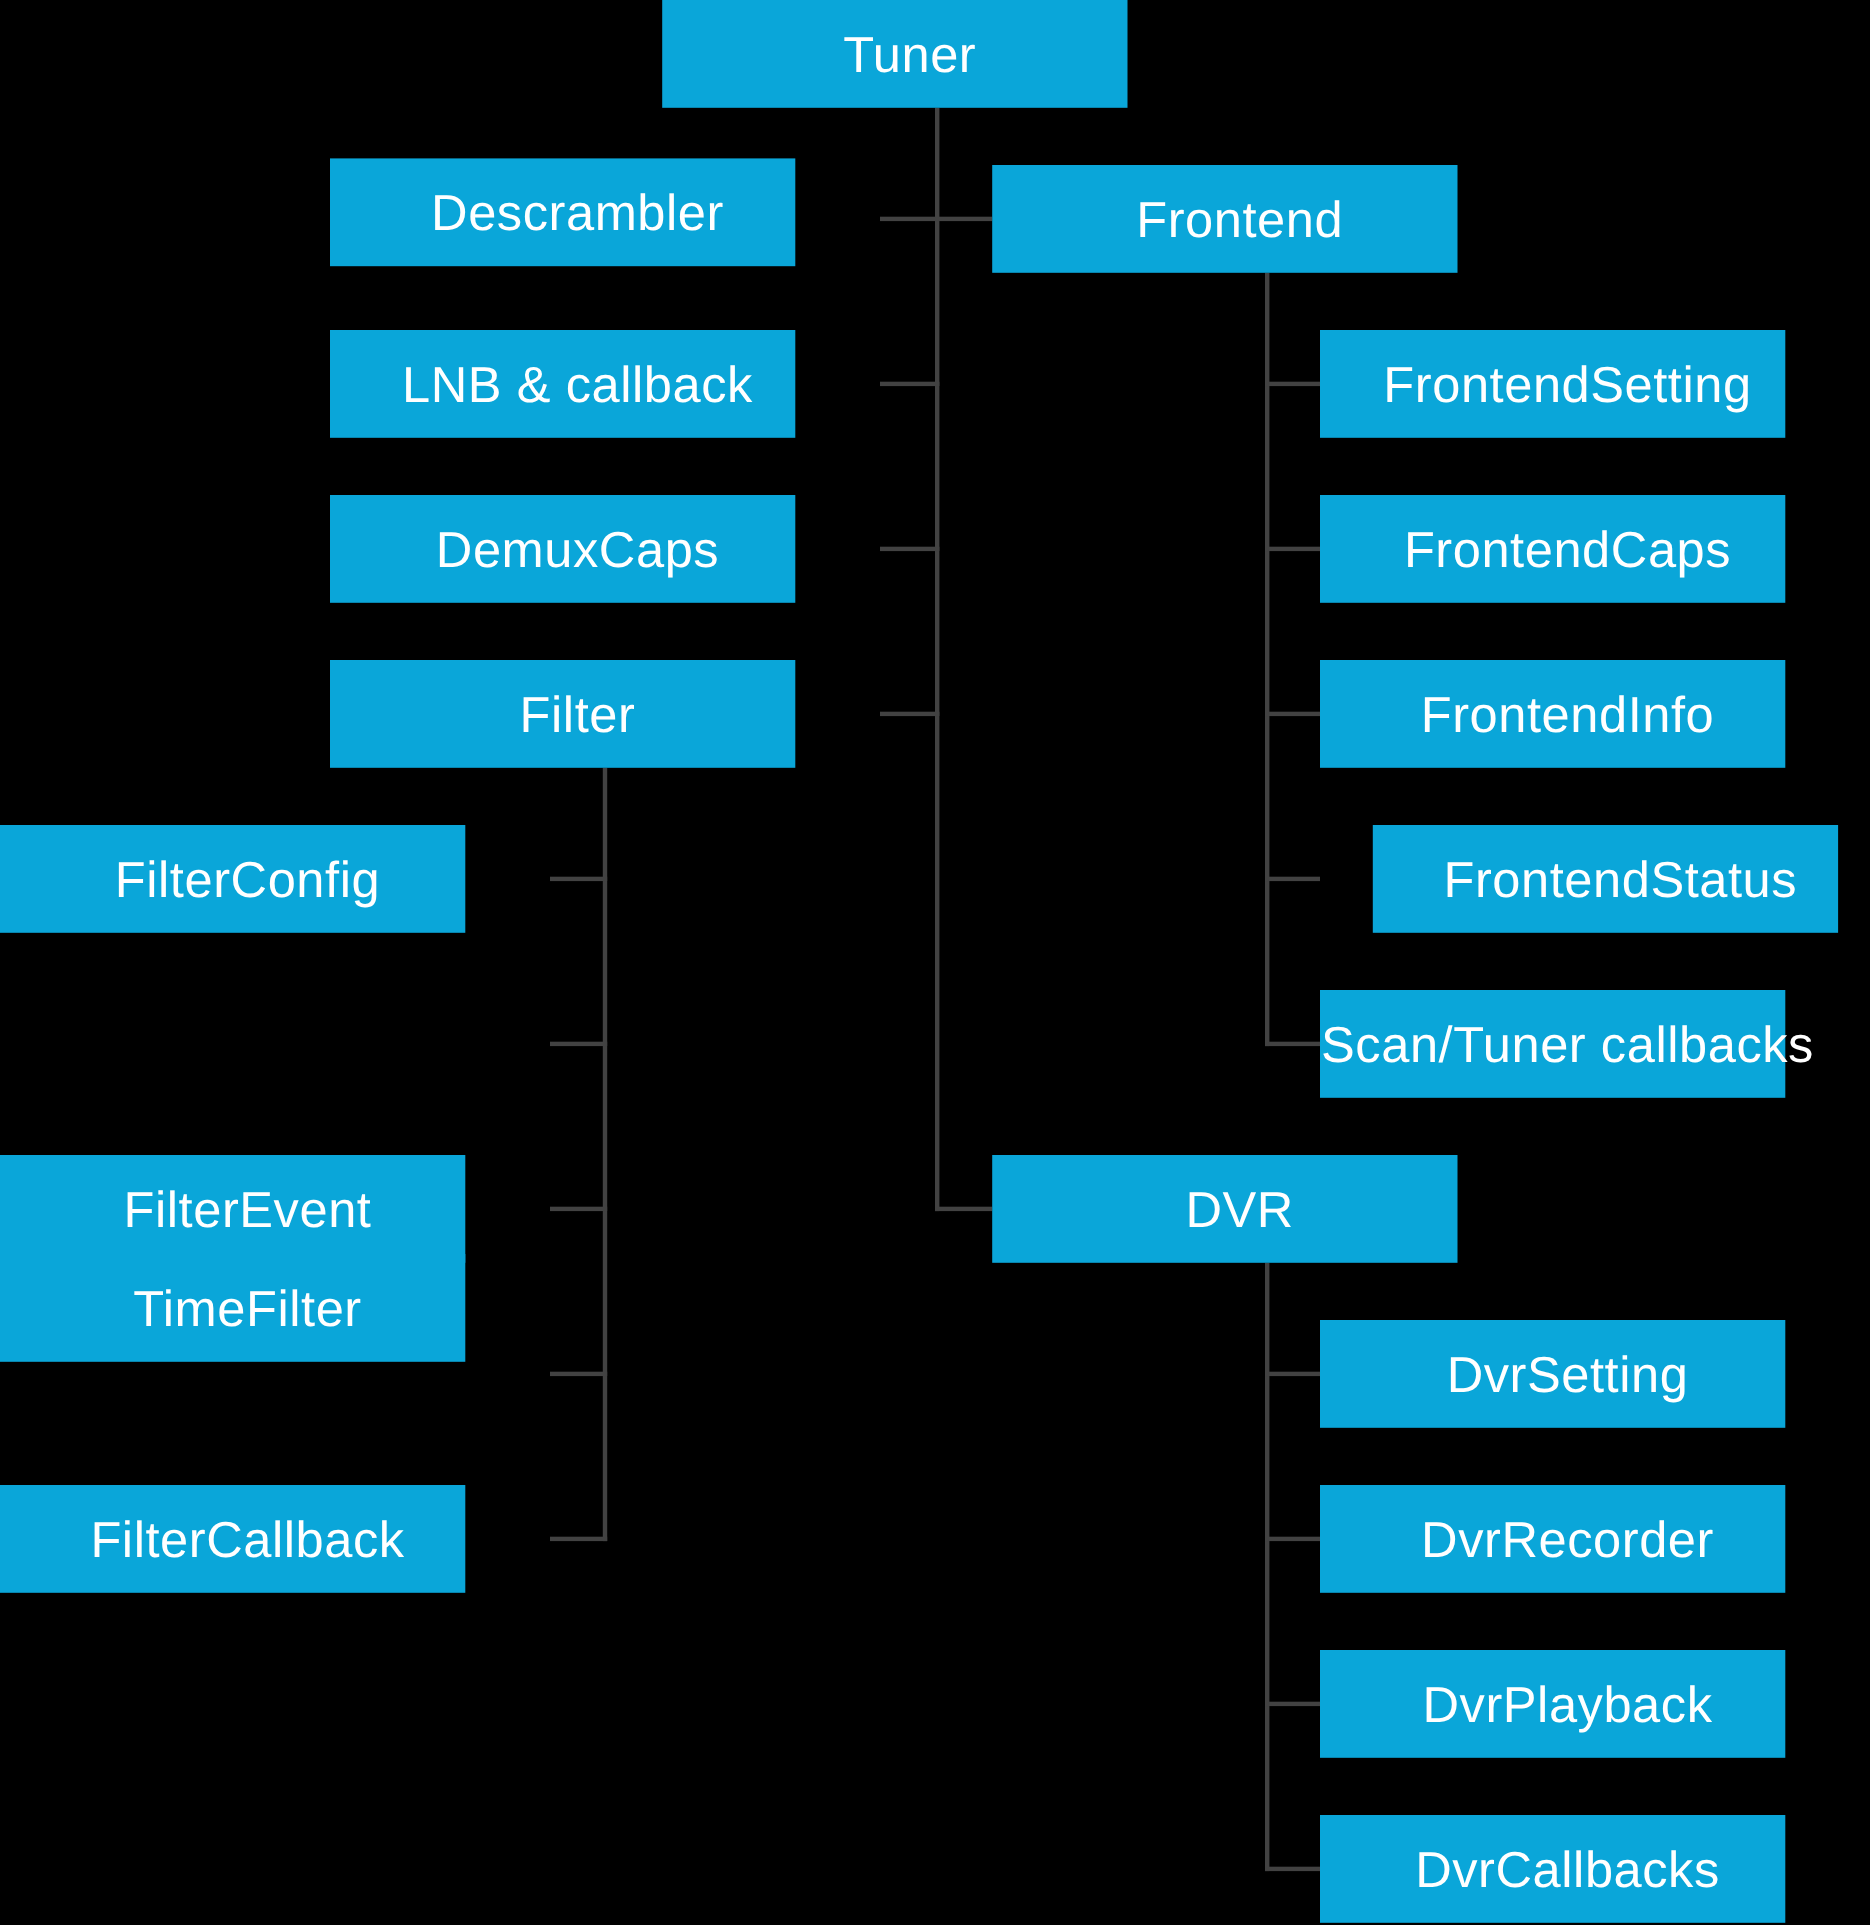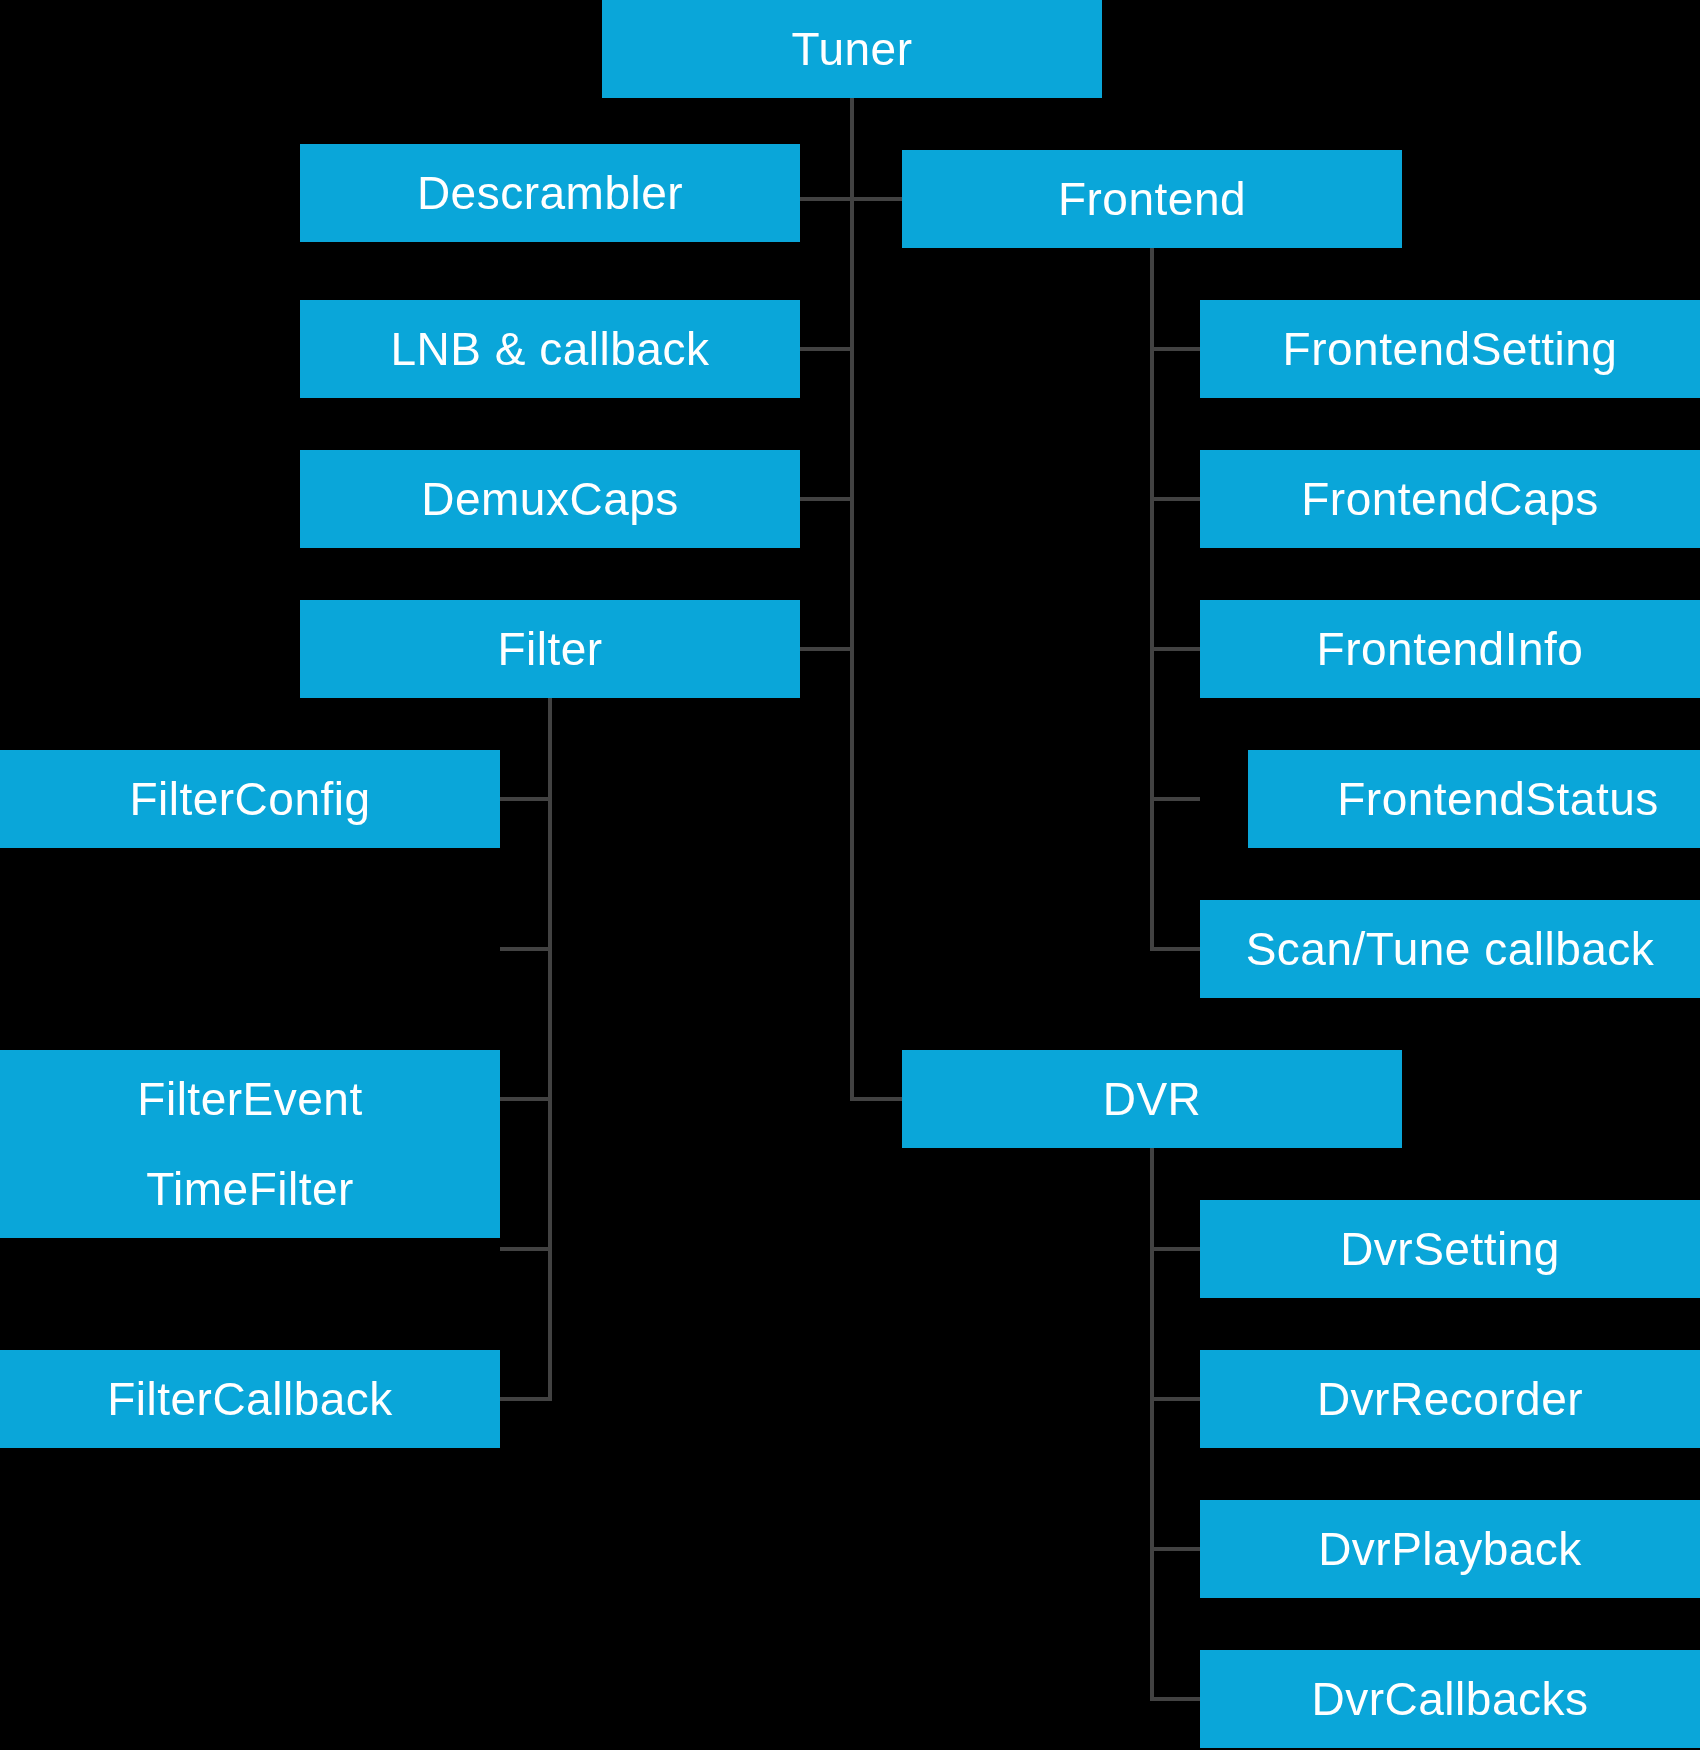--- a/index.html
+++ b/index.html
@@ -11,26 +11,27 @@
   html,body{margin:0;padding:0;background:var(--bg);}
   .canvas{
     position:relative;
     width:1700px;height:1750px;
     background:var(--bg);
     overflow:hidden;
     font-family:"Liberation Sans", sans-serif;
   }
   .node{
     position:absolute;
-    width:500px;height:98px;
+    width:396px;height:98px;
     background:var(--node-fill);
     color:var(--node-text);
     display:flex;align-items:center;justify-content:center;
     font-size:46px;line-height:1;letter-spacing:0.5px;
     white-space:nowrap;
+    padding-left:27px;
   }
   .line{position:absolute;background:var(--line);}
   .line.v{width:4px;}
   .line.h{height:4px;}
 </style>
 </head>
 <body>
 
 <div class="canvas">
 
@@ -71,21 +72,21 @@
   <div class="node" style="left:0px;top:750px">FilterConfig</div>
   <div class="node" style="left:0px;top:1050px">FilterEvent</div>
   <div class="node" style="left:0px;top:1140px">TimeFilter</div>
   <div class="node" style="left:0px;top:1350px">FilterCallback</div>
 
   <div class="node" style="left:902px;top:150px">Frontend</div>
   <div class="node" style="left:1200px;top:300px">FrontendSetting</div>
   <div class="node" style="left:1200px;top:600px">FrontendInfo</div>
   <div class="node" style="left:1200px;top:450px">FrontendCaps</div>
   <div class="node" style="left:1248px;top:750px">FrontendStatus</div>
-  <div class="node" style="left:1200px;top:900px">Scan/Tune callback</div>
+  <div class="node" style="left:1200px;top:900px">Scan/Tuner callbacks</div>
 
   <div class="node" style="left:902px;top:1050px">DVR</div>
   <div class="node" style="left:1200px;top:1200px">DvrSetting</div>
   <div class="node" style="left:1200px;top:1350px">DvrRecorder</div>
   <div class="node" style="left:1200px;top:1500px">DvrPlayback</div>
   <div class="node" style="left:1200px;top:1650px">DvrCallbacks</div>
 
 </div>
 
 </body></html>

